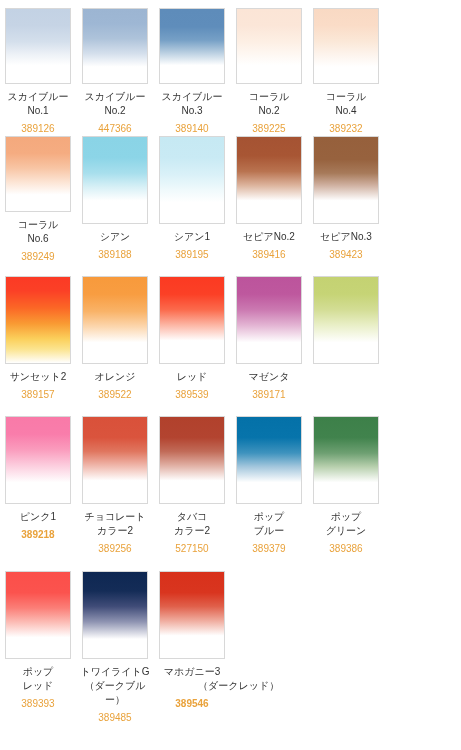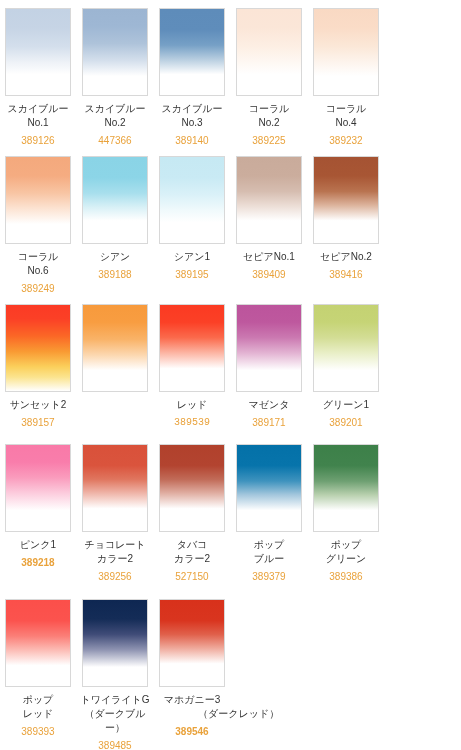--- a/index.html
+++ b/index.html
@@ -24,21 +24,21 @@
     align-content: flex-start;
   }
 
   .cell {
     width: 76px;
     margin-right: 1px;
     display: flex;
     flex-direction: column;
     align-items: center;
   }
-  .cell.row-h-1 { height: 148px; }
+  .cell.row-h-1 { height: 128px; }
   .cell.row-h-2 { height: 140px; }
   .cell.row-h-3 { height: 140px; }
   .cell.row-h-4 { height: 155px; }
   .cell.row-h-5 { height: 155px; }
 
   .swatch-wrap {
     width: 66px;
     height: 88px;
     box-sizing: border-box;
     border: 1px solid #d8d8d8;
@@ -148,75 +148,75 @@
       <div class="swatch-wrap" style="border-color: rgb(216, 216, 216);">
         <div class="swatch" style="background: linear-gradient(rgb(198, 233, 243) 0%, rgb(201, 234, 244) 24%, rgb(218, 241, 248) 44%, rgb(240, 250, 252) 62%, rgb(255, 255, 255) 76%, rgb(255, 255, 255) 100%);"></div>
       </div>
       <div class="labels">
         <div class="name" style="color: rgb(51, 51, 51);">シアン1</div>
         <div class="code" style="color: rgb(233, 162, 59);">389195</div>
       </div>
     </div>
     <div class="cell row-h-2">
       <div class="swatch-wrap" style="border-color: rgb(216, 216, 216);">
-        <div class="swatch" style="background: linear-gradient(rgb(201, 171, 155) 0%, rgb(203, 173, 157) 22%, rgb(214, 189, 176) 40%, rgb(235, 220, 212) 56%, rgb(255, 255, 255) 74%, rgb(255, 255, 255) 100%);"></div>
-      </div>
-      <div class="labels">
-        <div class="name" style="color: rgb(51, 51, 51);">セピアNo.1</div>
-        <div class="code" style="color: rgb(233, 162, 59);">389409</div>
-      </div>
-    </div>
-    <div class="cell row-h-2">
-      <div class="swatch-wrap" style="border-color: rgb(216, 216, 216);">
         <div class="swatch" style="background: linear-gradient(rgb(165, 83, 51) 0%, rgb(168, 86, 52) 22%, rgb(185, 115, 80) 40%, rgb(220, 179, 156) 56%, rgb(255, 255, 255) 74%, rgb(255, 255, 255) 100%);"></div>
       </div>
       <div class="labels">
         <div class="name" style="color: rgb(51, 51, 51);">セピアNo.2</div>
         <div class="code" style="color: rgb(233, 162, 59);">389416</div>
       </div>
     </div>
     <div class="cell row-h-2">
       <div class="swatch-wrap" style="border-color: rgb(216, 216, 216);">
+        <div class="swatch" style="background: linear-gradient(rgb(150, 96, 60) 0%, rgb(151, 98, 62) 26%, rgb(167, 122, 90) 42%, rgb(207, 176, 160) 56%, rgb(255, 255, 255) 74%, rgb(255, 255, 255) 100%);"></div>
+      </div>
+      <div class="labels">
+        <div class="name" style="color: rgb(51, 51, 51);">セピアNo.3</div>
+        <div class="code" style="color: rgb(233, 162, 59);">389423</div>
+      </div>
+    </div>
+    <div class="cell row-h-2">
+      <div class="swatch-wrap" style="border-color: rgb(216, 216, 216);">
         <div class="swatch" style="background: linear-gradient(rgb(251, 58, 37) 0%, rgb(251, 64, 38) 16%, rgb(251, 103, 38) 36%, rgb(249, 154, 51) 54%, rgb(251, 208, 92) 72%, rgb(251, 228, 143) 84%, rgb(255, 255, 255) 100%);"></div>
       </div>
       <div class="labels">
         <div class="name" style="color: rgb(51, 51, 51);">サンセット2</div>
         <div class="code" style="color: rgb(233, 162, 59);">389157</div>
       </div>
     </div>
     <div class="cell row-h-3">
       <div class="swatch-wrap" style="border-color: rgb(216, 216, 216);">
         <div class="swatch" style="background: linear-gradient(rgb(247, 154, 60) 0%, rgb(248, 157, 65) 20%, rgb(249, 179, 104) 40%, rgb(252, 215, 175) 58%, rgb(255, 255, 255) 76%, rgb(255, 255, 255) 100%);"></div>
       </div>
+      <div class="labels">
+        <div class="name" style="color: rgb(51, 51, 51);">オレンジ</div>
+        <div class="code" style="color: rgb(233, 162, 59);">389522</div>
+      </div>
     </div>
     <div class="cell row-h-3">
       <div class="swatch-wrap" style="border-color: rgb(216, 216, 216);">
         <div class="swatch" style="background: linear-gradient(rgb(251, 58, 34) 0%, rgb(251, 64, 38) 20%, rgb(251, 106, 76) 38%, rgb(252, 174, 155) 54%, rgb(255, 255, 255) 74%, rgb(255, 255, 255) 100%);"></div>
       </div>
       <div class="labels">
         <div class="name" style="color: rgb(51, 51, 51);">レッド</div>
-        <div class="code" style="color: rgb(233, 162, 59); font-family: Liberation Mono, monospace;">389539</div>
+        <div class="code" style="color: rgb(233, 162, 59);">389539</div>
       </div>
     </div>
     <div class="cell row-h-3">
       <div class="swatch-wrap" style="border-color: rgb(216, 216, 216);">
         <div class="swatch" style="background: linear-gradient(rgb(188, 84, 156) 0%, rgb(190, 88, 158) 20%, rgb(203, 121, 177) 38%, rgb(227, 180, 211) 56%, rgb(255, 255, 255) 76%, rgb(255, 255, 255) 100%);"></div>
       </div>
       <div class="labels">
         <div class="name" style="color: rgb(51, 51, 51);">マゼンタ</div>
         <div class="code" style="color: rgb(233, 162, 59);">389171</div>
       </div>
     </div>
     <div class="cell row-h-3">
       <div class="swatch-wrap" style="border-color: rgb(216, 216, 216);">
         <div class="swatch" style="background: linear-gradient(rgb(196, 210, 114) 0%, rgb(198, 212, 118) 20%, rgb(211, 221, 149) 38%, rgb(233, 239, 199) 56%, rgb(255, 255, 255) 76%, rgb(255, 255, 255) 100%);"></div>
-      </div>
-      <div class="labels">
-        <div class="name" style="color: rgb(51, 51, 51);">グリーン1</div>
-        <div class="code" style="color: rgb(233, 162, 59);">389201</div>
       </div>
     </div>
     <div class="cell row-h-3">
       <div class="swatch-wrap" style="border-color: rgb(216, 216, 216);">
         <div class="swatch" style="background: linear-gradient(rgb(249, 122, 168) 0%, rgb(249, 125, 171) 20%, rgb(250, 156, 189) 38%, rgb(252, 204, 221) 56%, rgb(255, 255, 255) 76%, rgb(255, 255, 255) 100%);"></div>
       </div>
       <div class="labels">
         <div class="name" style="color: rgb(51, 51, 51);">ピンク1</div>
         <div class="code" style="color: rgb(233, 162, 59); font-weight: bold;">389218</div>
       </div>

